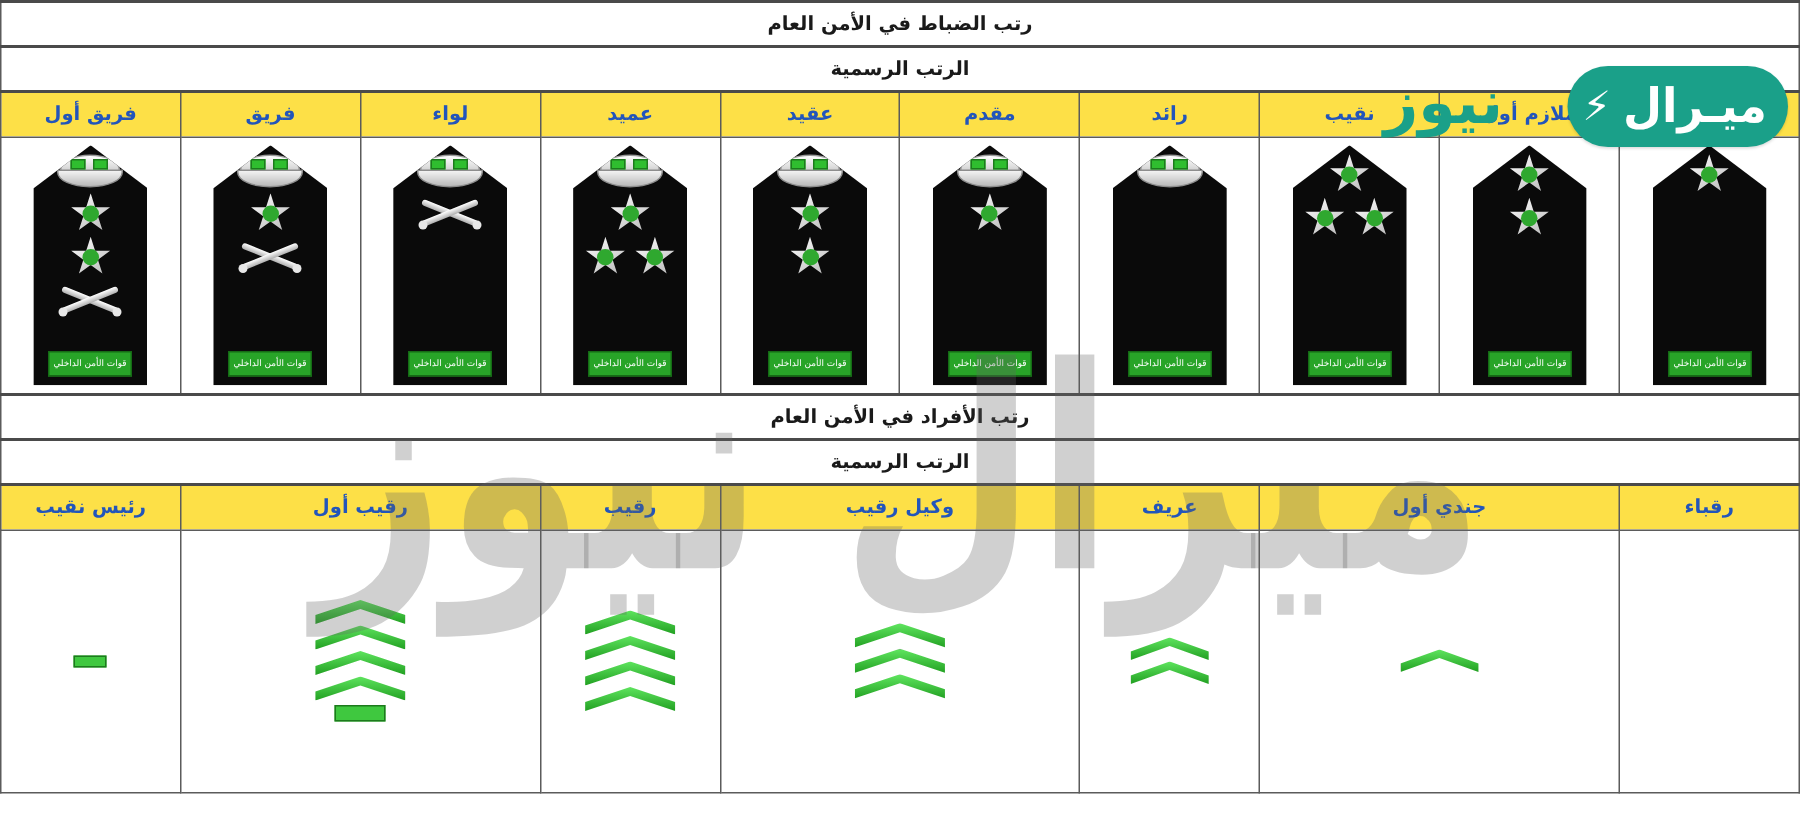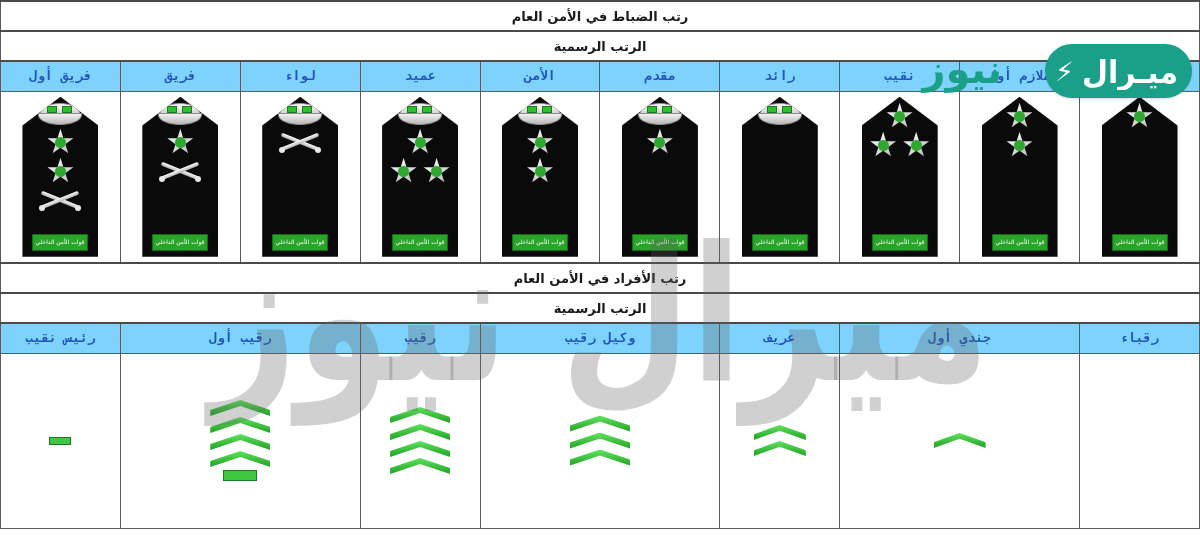--- a/index.html
+++ b/index.html
@@ -62,22 +62,21 @@
   .band.first { border-top: 2px solid #4a4a4a !important; }
 
   .hdr {
     height: 30px;
     text-align: center;
     vertical-align: middle;
     font-size: 13px;
     font-weight: bold;
     color: #2255bb;
     direction: rtl;
-    background: #7dd3fc;
-    font-family: Liberation Mono, monospace;
+    background: #fde047;
   }
   .cellbox { height: 172px; background:#ffffff; vertical-align: middle; text-align:center; }
   .cellbox2 { height: 175px; background:#ffffff; vertical-align: middle; text-align:center; }
 
   
   .ep-wrap { display:flex; align-items:center; justify-content:center; height:100%; }
   .ep {
     position: relative;
     width: 76px;
     height: 160px;
@@ -249,21 +248,21 @@
         <td class="band first" colspan="10">رتب الضباط في الأمن العام</td>
       </tr>
       <tr>
         <td class="band" colspan="10">الرتب الرسمية</td>
       </tr>
       <tr id="officer-header-row">
           <td class="hdr" style="width: 120px;"><span>فريق أول</span></td>
           <td class="hdr" style="width: 120px;"><span>فريق</span></td>
           <td class="hdr" style="width: 120px;"><span>لواء</span></td>
           <td class="hdr" style="width: 120px;"><span>عميد</span></td>
-          <td class="hdr" style="width: 120px;"><span>الأمن</span></td>
+          <td class="hdr" style="width: 120px;"><span>عقيد</span></td>
           <td class="hdr" style="width: 120px;"><span>مقدم</span></td>
           <td class="hdr" style="width: 120px;"><span>رائد</span></td>
           <td class="hdr" style="width: 120px; text-align: center;"><span>نقيب</span></td>
           <td class="hdr" style="width: 120px;"><span>ملازم أول</span></td>
           <td class="hdr" style="width: 120px;"><span>ملازم</span></td>
         </tr>
       <tr id="officer-badge-row">
           <td class="cellbox">
             <div class="ep-wrap">
               <div class="ep">

